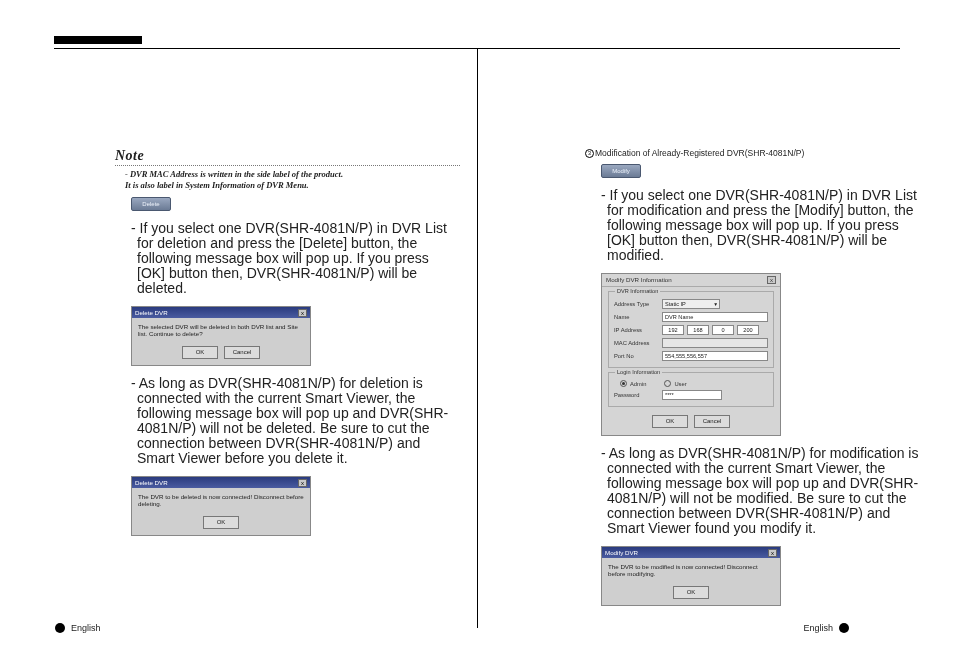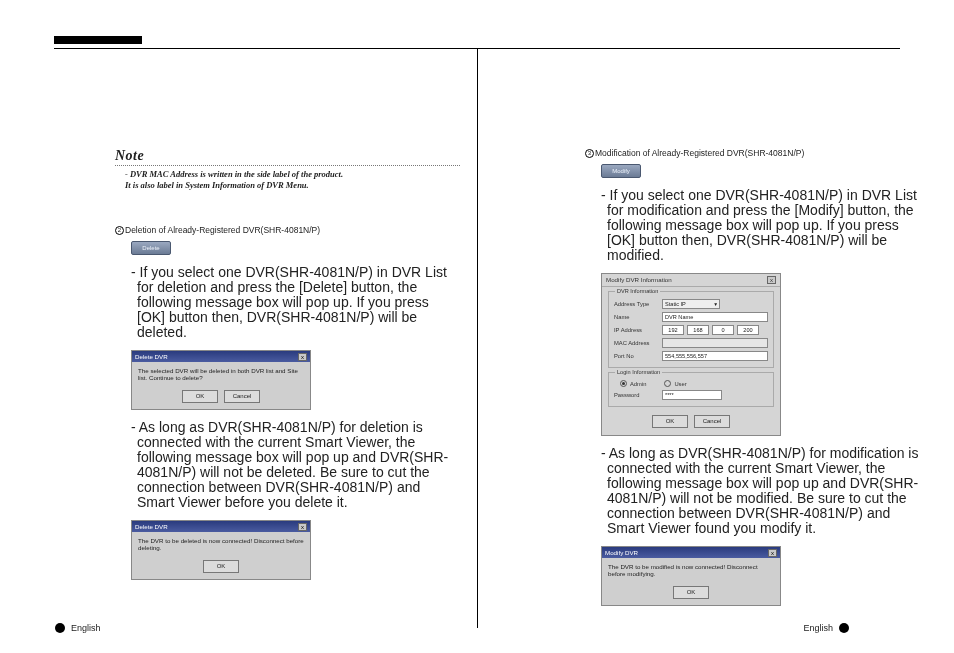--- a/index.html
+++ b/index.html
@@ -49,24 +49,20 @@
   <div class="rule-top"></div>
   <div class="divider"></div>
 
   <div class="col-left">
     <div class="note-head">Note</div>
     <div class="note-body">
       <div>- DVR MAC Address is written in the side label of the product.</div>
       <div>  It is also label in System Information of DVR Menu.</div>
     </div>
 
-    <div class="section-hd">
-      <span class="circ-num">2</span>
-      <span>Deletion of Already-Registered DVR(SHR-4081N/P)</span>
-    </div>
     <div class="mini-btn">Delete</div>
 
     <div class="para">- If you select one DVR(SHR-4081N/P) in DVR List for deletion and press the [Delete] button, the following message box will pop up. If you press [OK] button then, DVR(SHR-4081N/P) will be deleted.</div>
 
     <div class="dlg">
       <div class="ttl">
         <span>Delete DVR</span>
         <span class="x">x</span>
       </div>
       <div class="body">The selected DVR will be deleted in both DVR list and Site list. Continue to delete?</div>

